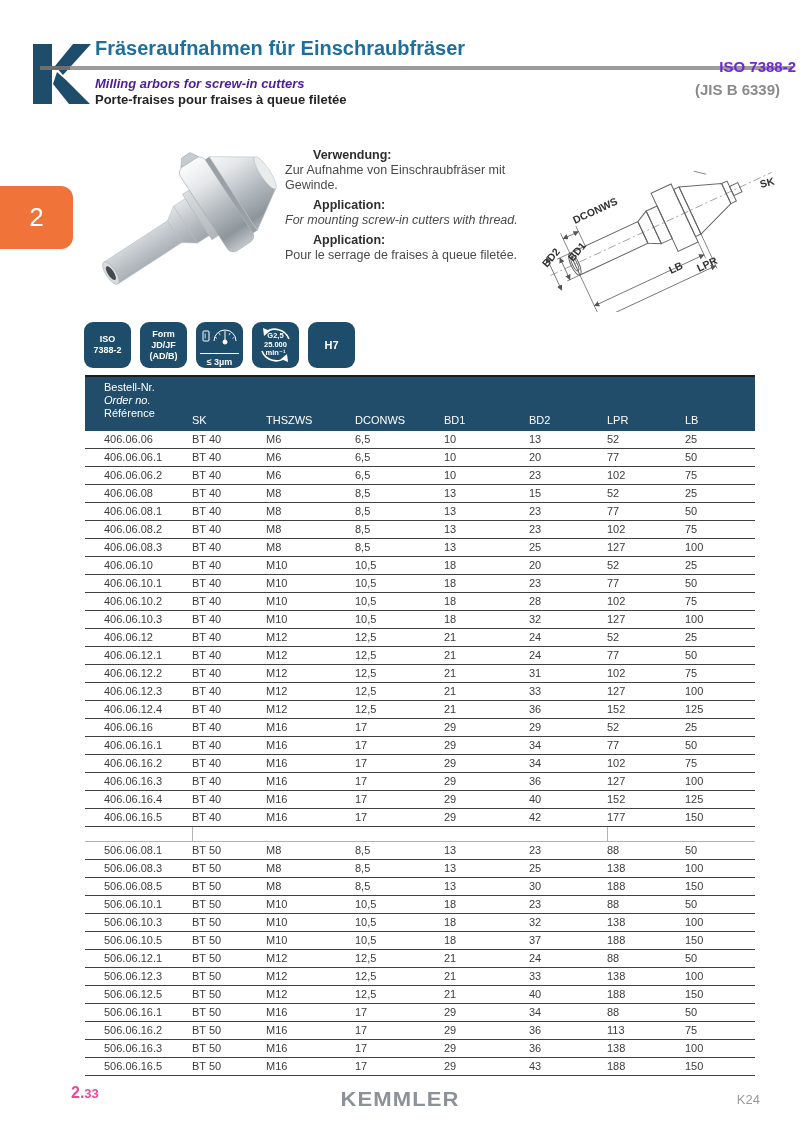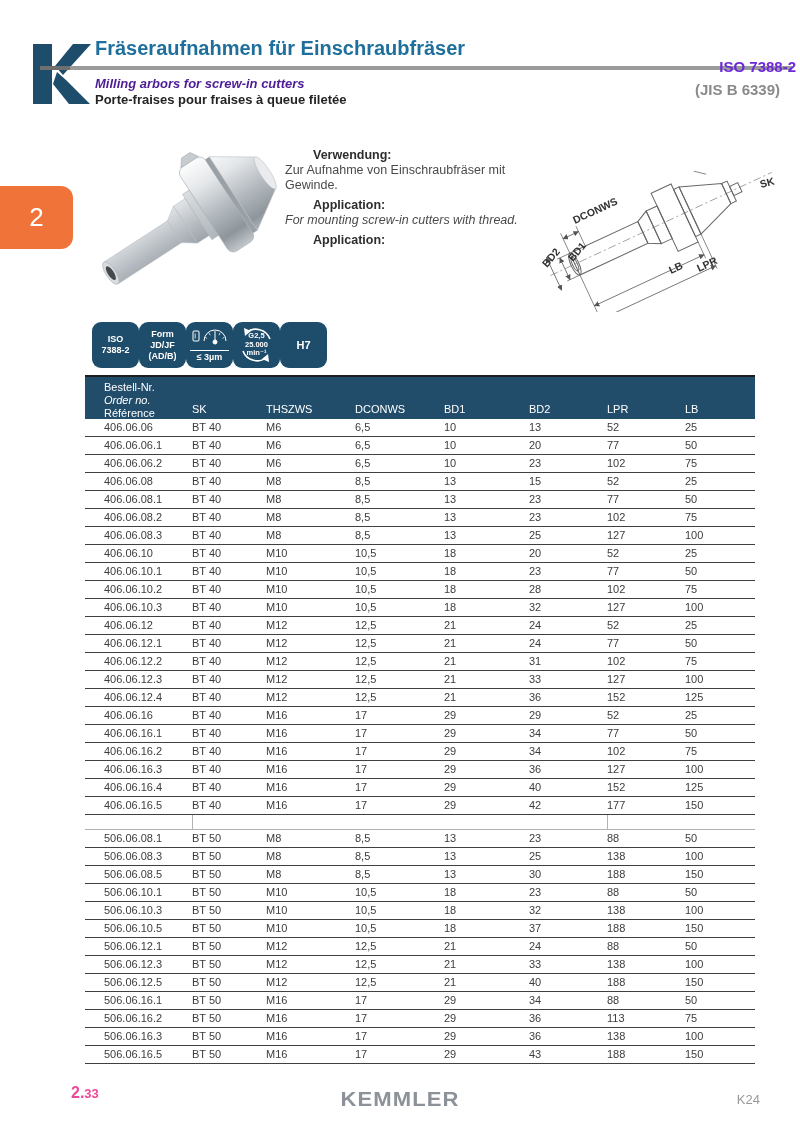--- a/index.html
+++ b/index.html
@@ -23,39 +23,39 @@
     color:#fff;font-size:26px;
   }
   
   .photo{position:absolute;left:88px;top:143px;width:200px;height:158px;}
   .usage{position:absolute;left:285px;top:148px;width:252px;font-size:12.5px;line-height:15px;color:#4a4a4a;}
   .usage .lbl{font-weight:bold;color:#2e2e2e;margin-top:5px;margin-left:28px;}
   .usage .lbl:first-child{margin-top:0;}
   .usage .it{font-style:italic;}
   .drawing{position:absolute;left:533px;top:136px;width:262px;height:176px;}
   
-  .badges{position:absolute;left:92px;top:322px;display:flex;}
+  .badges{position:absolute;left:84px;top:322px;display:flex;gap:9px;}
   .badge{
     width:47px;height:46px;background:#1e4d6b;border-radius:9px;color:#fff;
     display:flex;flex-direction:column;align-items:center;justify-content:center;
     font-size:9px;font-weight:bold;line-height:11px;text-align:center;position:relative;
   }
   .badge .big{font-size:11px;}
-  .badge-runout{justify-content:flex-start;}
+  .badge-runout{justify-content:space-between;}
   .badge-runout svg{display:block;margin-top:3px;}
   .badge-runout .divider{width:39px;height:1px;background:#ffffff;margin:1px 0 1px 0;}
   .badge-balance{font-size:7.5px;line-height:8.5px;}
   .badge-balance svg{position:absolute;left:3px;top:3px;}
   .badge-balance .btxt{position:relative;z-index:1;text-align:center;}
   
   .table{position:absolute;left:85px;top:375px;width:670px;border-top:2px solid #1c1e22;}
   .thead{
     background:#214d6b;color:#fff;display:grid;
     grid-template-columns:107px 74px 89px 89px 85px 78px 78px 70px;
-    height:42px;font-size:11px;
+    height:54px;font-size:11px;
   }
   .thead .hc{align-self:end;padding-bottom:5px;}
   .thead .hc0{padding-left:19px;padding-top:4px;align-self:start;line-height:13px;}
   .thead .ital{font-style:italic;}
   .trow{
     display:grid;grid-template-columns:107px 74px 89px 89px 85px 78px 78px 70px;
     height:17px;line-height:17px;font-size:11px;color:#3c3c3c;border-bottom:1px solid #404040;
   }
   .trow .c0{padding-left:19px;}
   .spacer-row{height:14px;border-bottom:1px solid #b2b2b2;position:relative;}
@@ -119,20 +119,21 @@
       <ellipse cx="92" cy="0" rx="5" ry="19" fill="#e9ebed" stroke="#b4b9bd" stroke-width="0.5"></ellipse>
     </g>
   </svg>
 
   <div class="usage">
     <div class="lbl">Verwendung:</div>
     <div>Zur Aufnahme von Einschraubfräser mit Gewinde.</div>
     <div class="lbl">Application:</div>
     <div class="it">For mounting screw-in cutters with thread.</div>
     <div class="lbl">Application:</div>
+    <div>Pour le serrage de fraises à queue filetée.</div>
   </div>
 
   <svg class="drawing" viewBox="0 0 262 176">
     <defs>
       <marker id="arr" viewBox="0 0 10 10" refX="9" refY="5" markerWidth="7" markerHeight="7" orient="auto-start-reverse">
         <path d="M0,0 L10,5 L0,10 z" fill="#555"></path>
       </marker>
     </defs>
     <g stroke="#666" stroke-width="1" fill="none" transform="translate(128,88) rotate(-25)">
 

